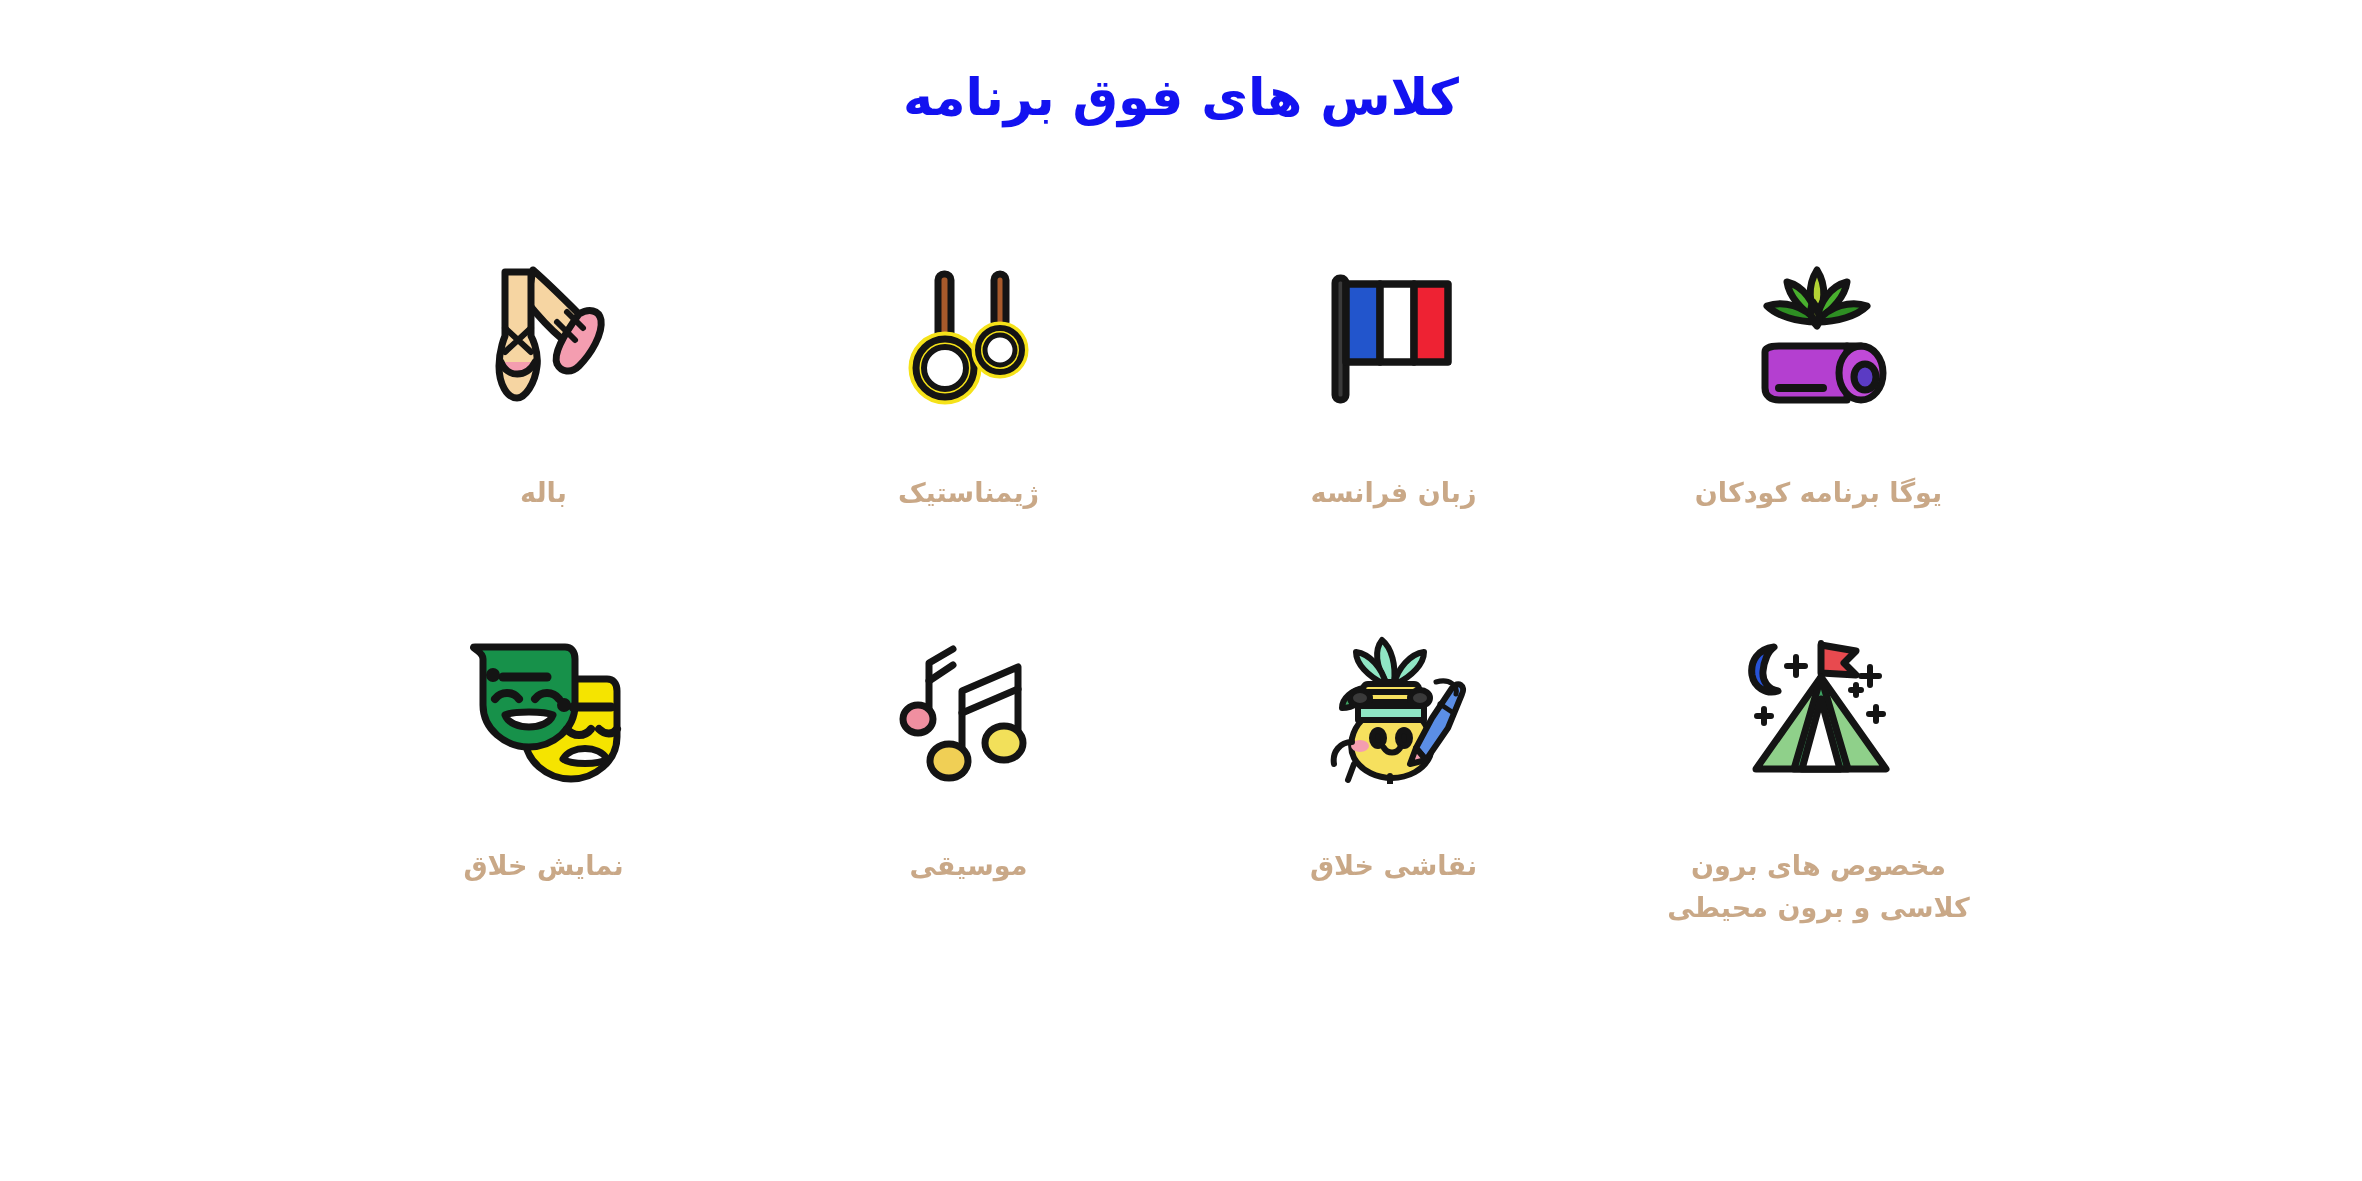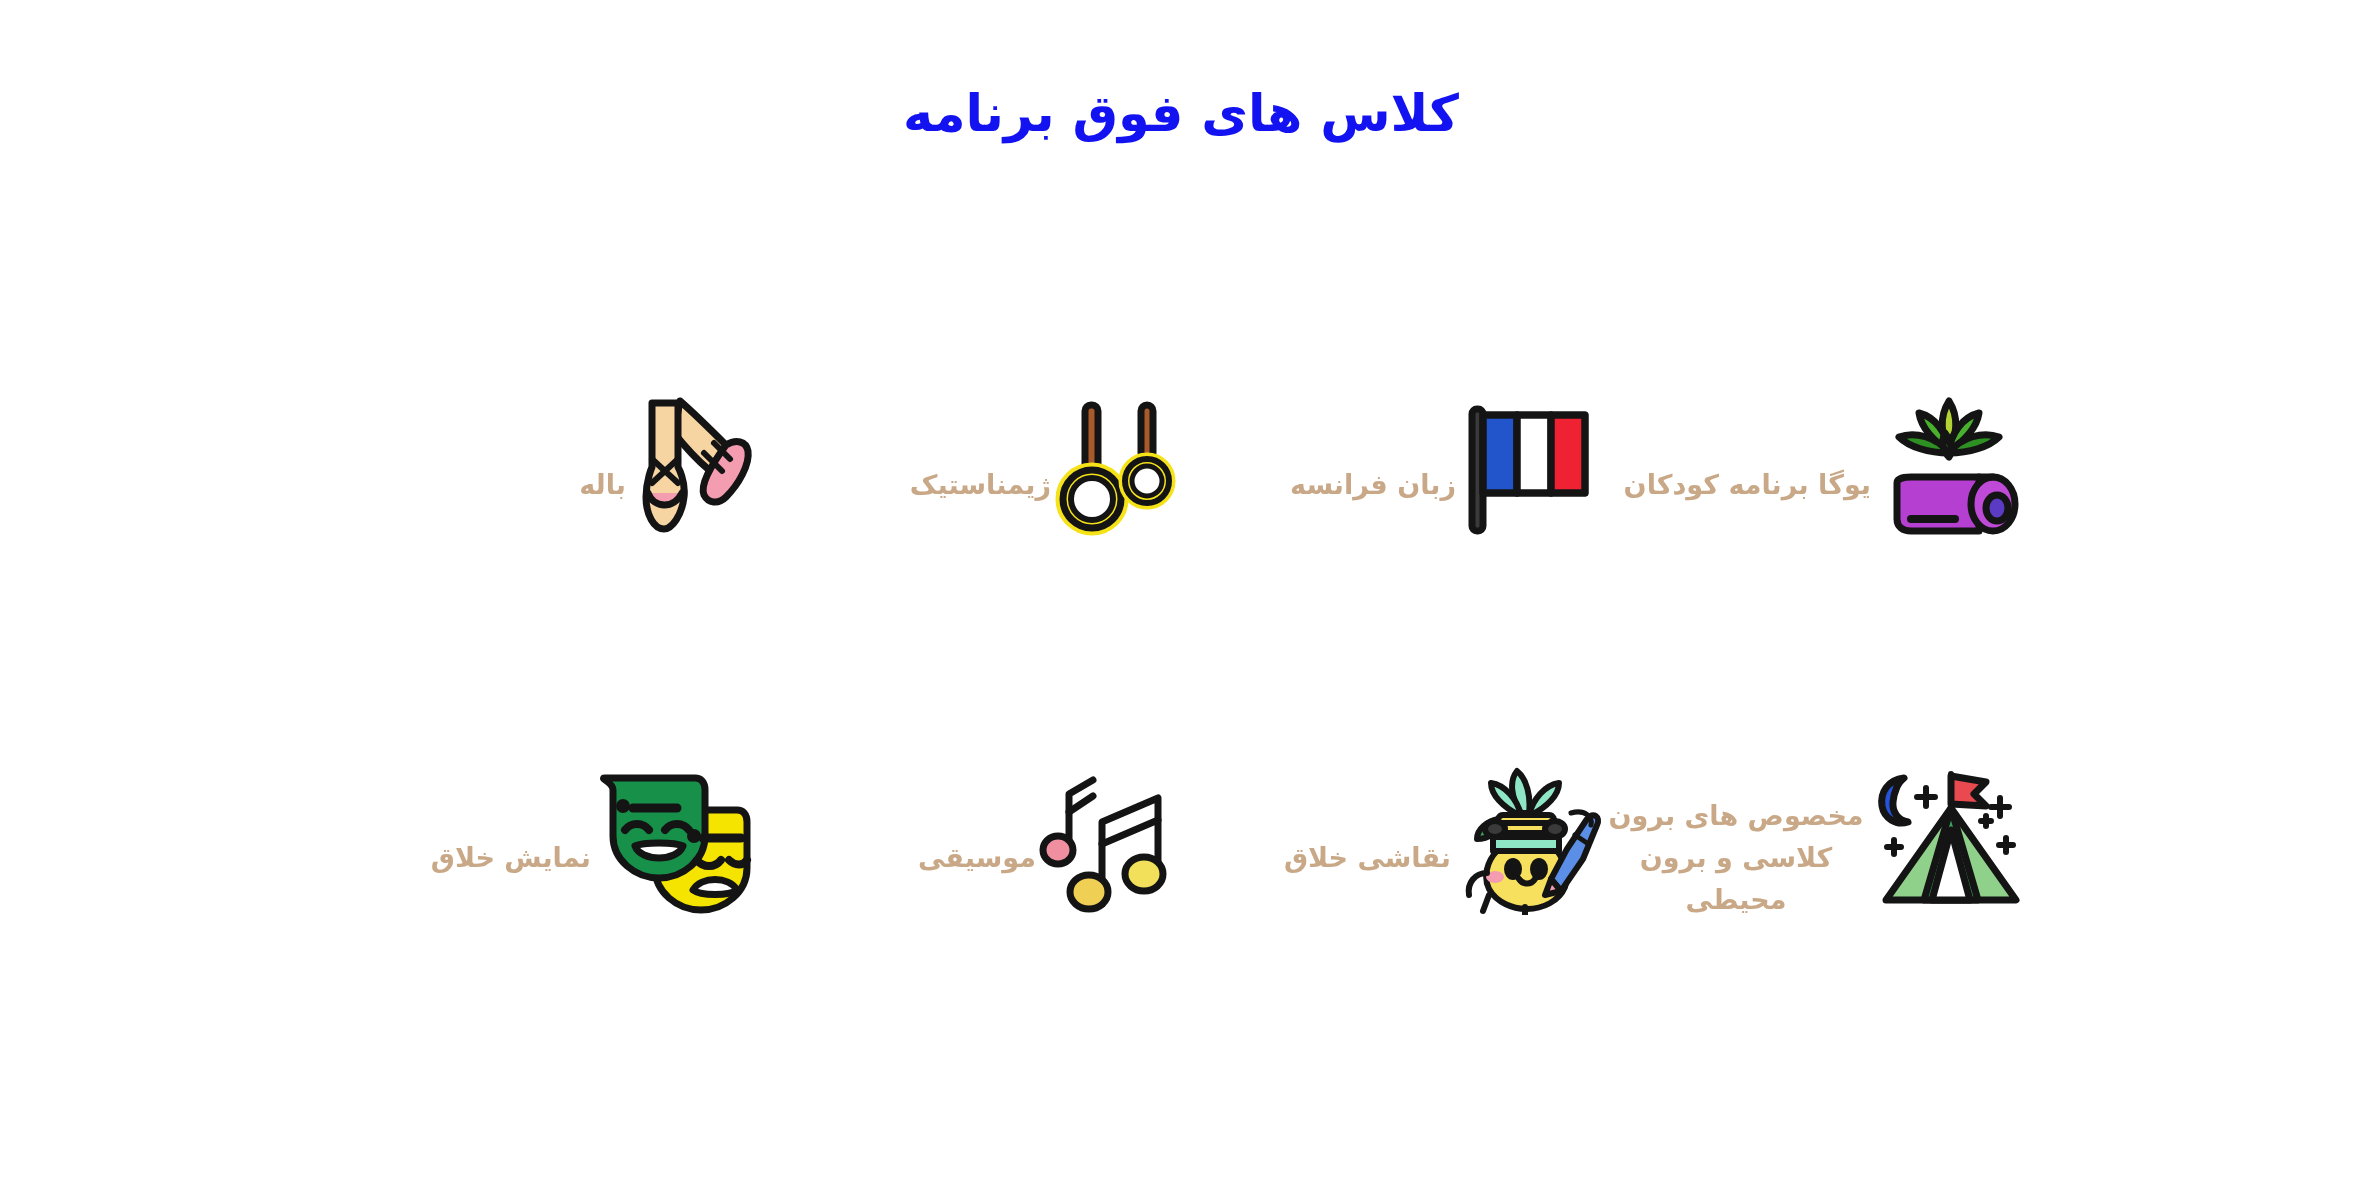--- a/index.html
+++ b/index.html
@@ -20,39 +20,40 @@
     background: #ffffff;
     box-sizing: border-box;
   }
   .page-title {
     text-align: center;
     color: #1312f0;
     font-size: 51px;
     font-weight: 700;
     letter-spacing: 0;
     line-height: 1.25;
-    margin: 16px;
+    margin: 0;
     padding-top: 66px;
     direction: rtl;
     font-family: "DejaVu Sans", "Liberation Sans", sans-serif;
   }
   .grid {
     margin: 0 auto;
     padding-top: 118px;
     width: 1700px;
     display: grid;
     grid-template-columns: repeat(4, 1fr);
     grid-auto-rows: 373px;
     direction: rtl;
   }
   .cell {
     display: flex;
-    flex-direction: row;
+    flex-direction: column;
     align-items: center;
     justify-content: flex-start;
+    gap: 12px;
   }
   .icon-wrap {
     height: 175px;
     display: flex;
     align-items: center;
     justify-content: center;
   }
   .icon-wrap svg {
     display: block;
   }

